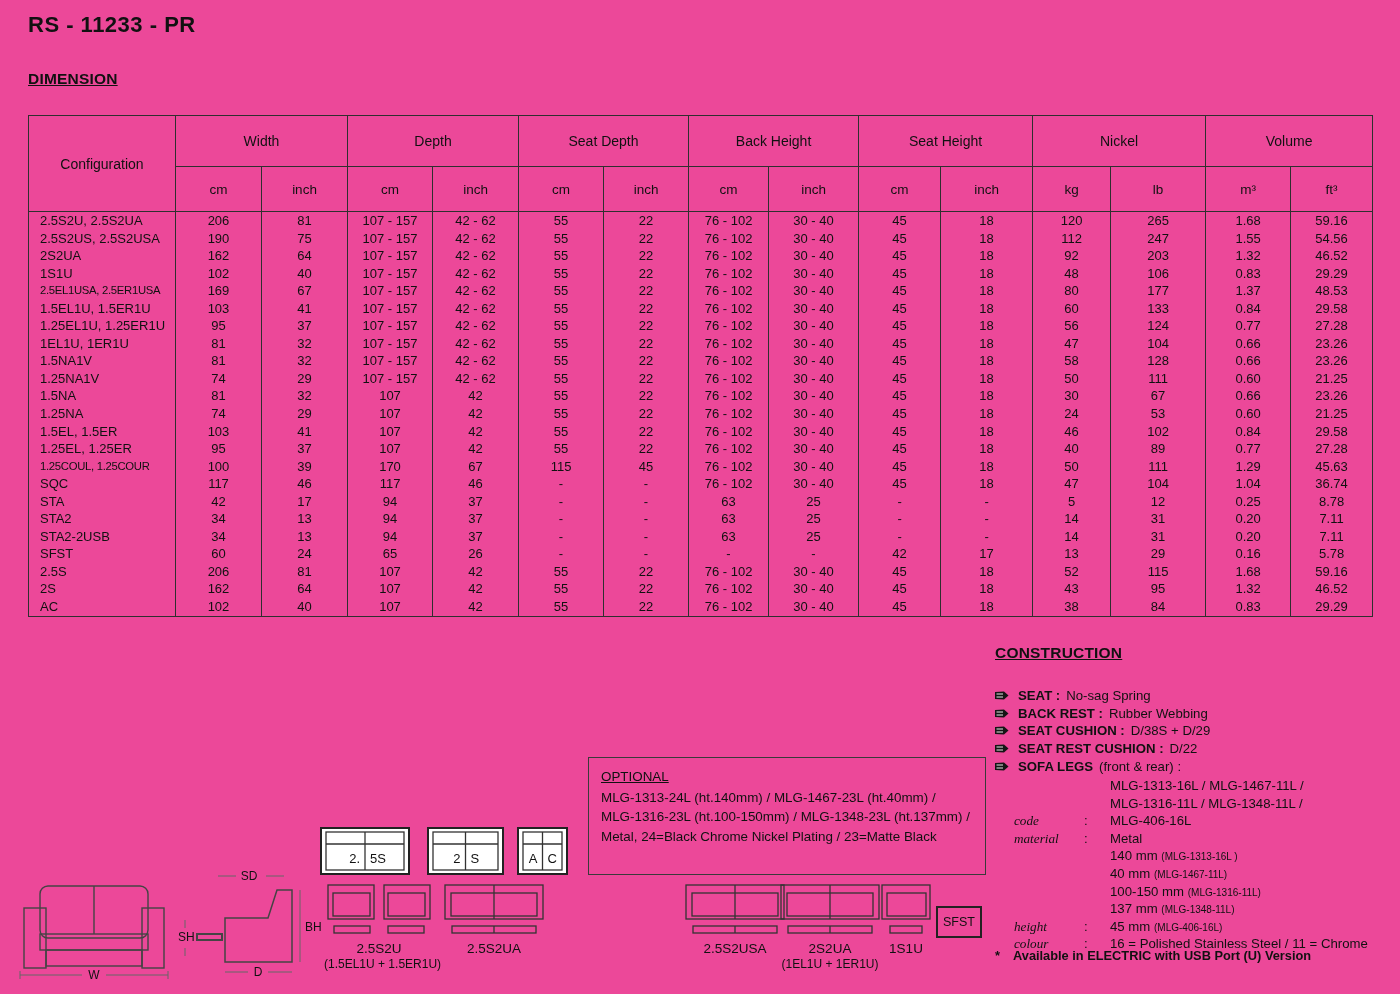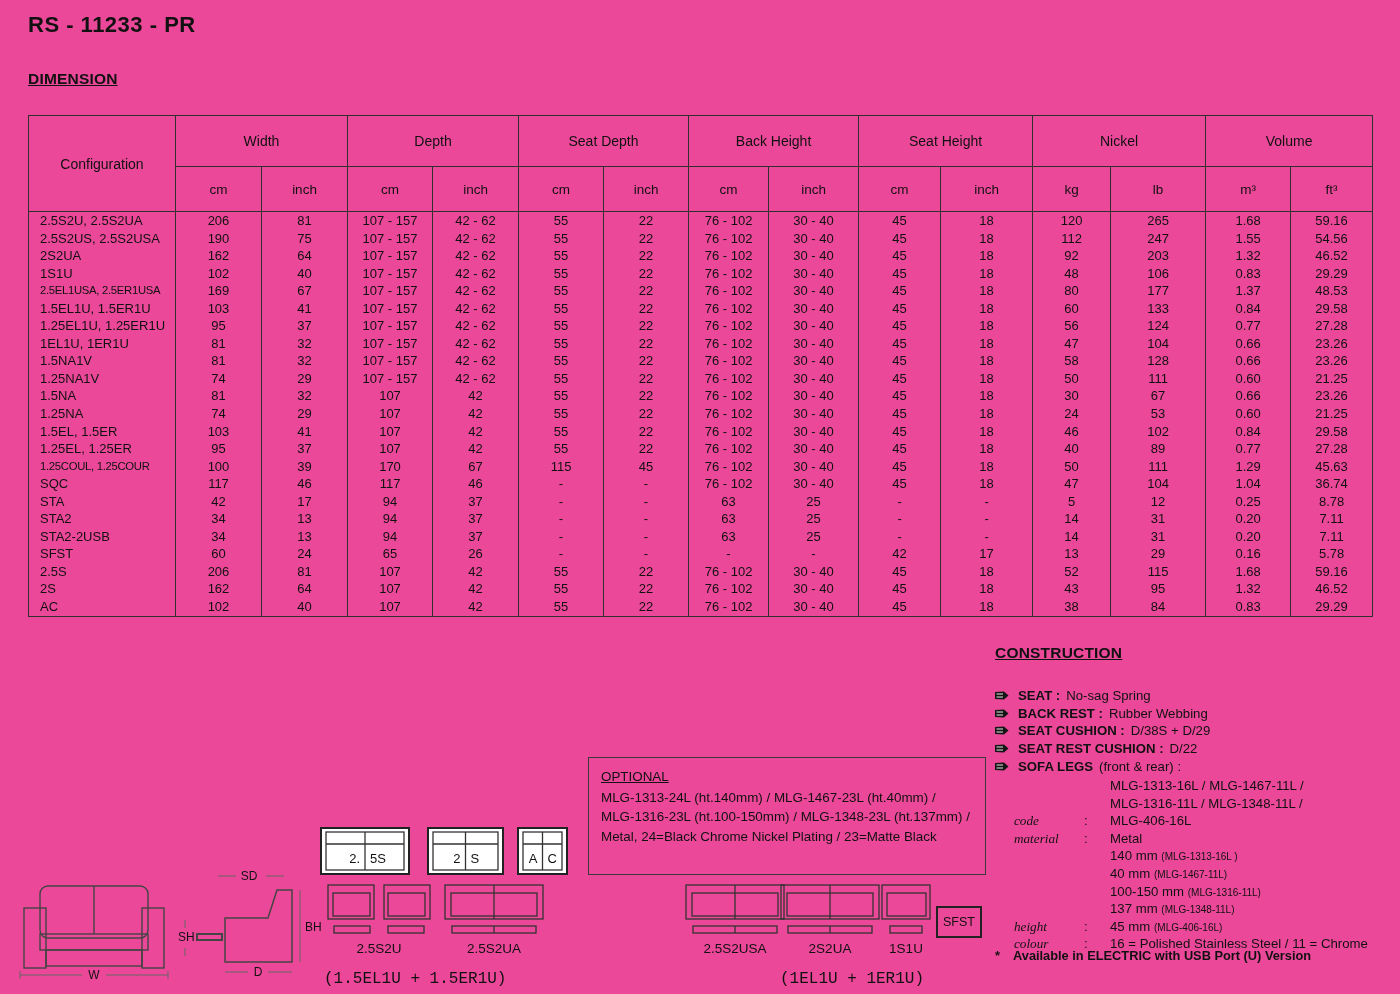--- a/index.html
+++ b/index.html
@@ -39,21 +39,21 @@
            padding:9px 12px;font-size:13.4px;line-height:19.5px;}
   .opt-title{text-decoration:underline;margin-bottom:1px;}
   .opt-line{white-space:nowrap;}
 
   .tbox{position:absolute;top:827px;height:44px;border:2px solid #222;background:#fff;}
   .sfst-box{position:absolute;left:936px;top:22px;width:42px;height:28px;border:2px solid #222;
             text-align:center;line-height:28px;font-size:12.5px;}
   .cfg-wrap{position:absolute;left:0;top:884px;width:1400px;height:110px;}
   .cfg-item{position:absolute;top:0;text-align:center;}
   .cfg-label{font-size:13.5px;margin-top:1px;white-space:nowrap;}
-  .cfg-sub{font-size:16px;white-space:nowrap;margin-top:14px;font-family:Liberation Mono, monospace;}
+  .cfg-sub{font-size:12px;white-space:nowrap;margin-top:1px;}
   .dia{position:absolute;}
   .dia text{font-family:"Liberation Sans",sans-serif;fill:#111;}
 </style>
 </head>
 <body>
 
 <div class="page">
 
   <h1 class="title">RS - 11233 - PR</h1>
   <h2 class="sec-h dim-h">DIMENSION</h2>

